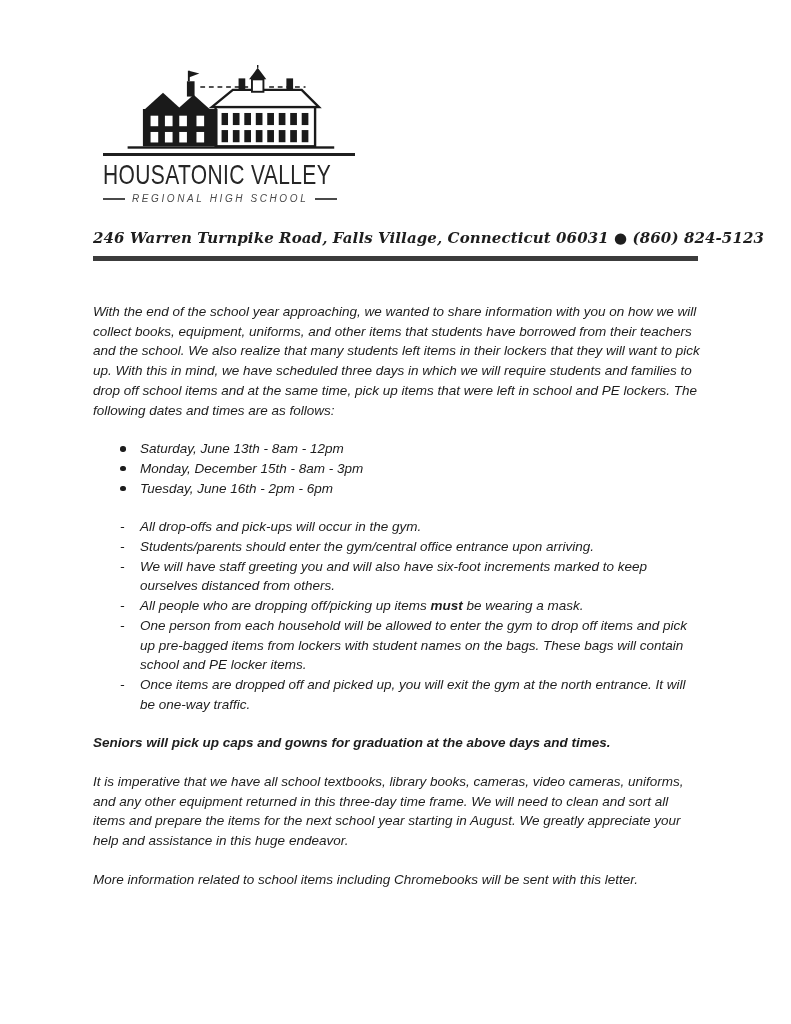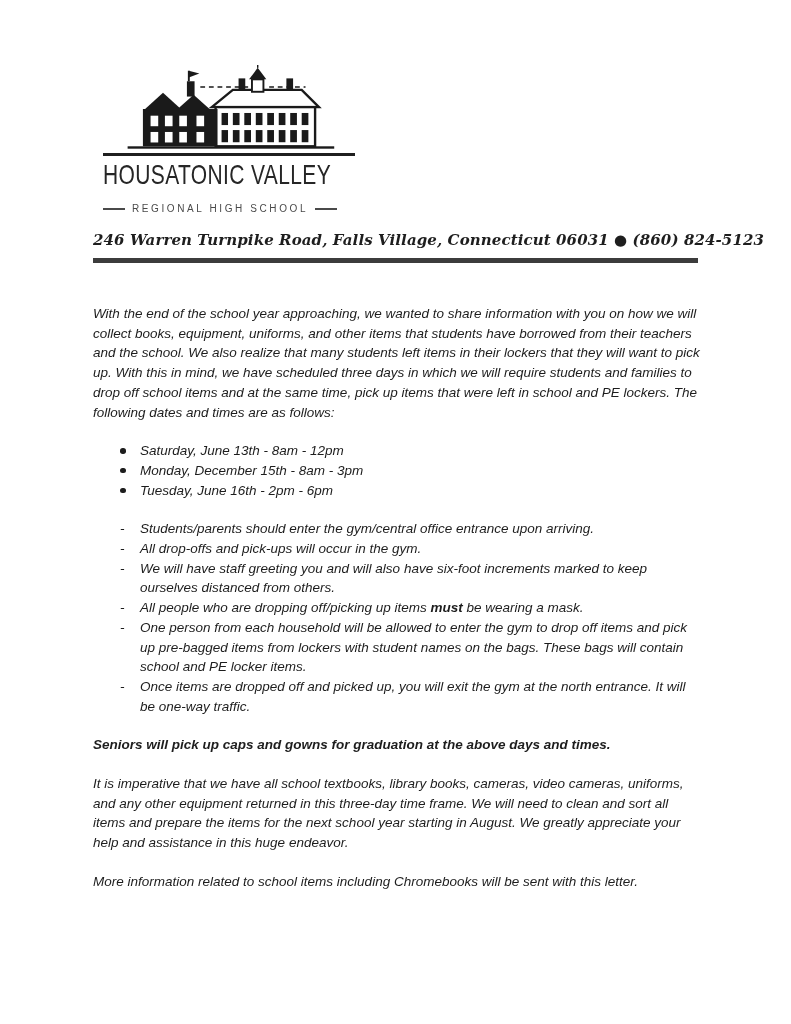--- a/index.html
+++ b/index.html
@@ -26,32 +26,33 @@
     letter-spacing: 0.5px;
     color: #262626;
     white-space: nowrap;
     transform: scaleX(0.75);
     transform-origin: left center;
   }
   .logo-subtitle {
     display: flex;
     align-items: center;
     gap: 7px;
-    margin-top: 12px;
+    margin-top: 2px;
     color: #4a4a4a;
+    font-style: italic;
   }
   .logo-subtitle .sub-text {
     font-size: 10px;
     letter-spacing: 2.6px;
     font-weight: 500;
     white-space: nowrap;
   }
   .sub-dash { width: 22px; height: 2px; background: #4a4a4a; flex: 0 0 auto; }
   .address {
-    margin-top: 17px;
+    margin-top: 25px;
     font-family: "DejaVu Serif", "Liberation Serif", serif;
     font-style: italic;
     font-weight: 700;
     font-size: 15px;
     letter-spacing: 0.1px;
     color: #1e1e1e;
   }
   .header-rule { width: 605px; height: 5px; background: #3c3c3c; margin-top: 9px; }
   
   .body {
@@ -146,22 +147,22 @@
     <p>With the end of the school year approaching, we wanted to share information with you on how we will collect books, equipment, uniforms, and other items that students have borrowed from their teachers and the school. We also realize that many students left items in their lockers that they will want to pick up. With this in mind, we have scheduled three days in which we will require students and families to drop off school items and at the same time, pick up items that were left in school and PE lockers. The following dates and times are as follows:</p>
 
     <ul class="dates">
       <li>Saturday, June 13th - 8am - 12pm</li>
       <li>Monday, December 15th - 8am - 3pm</li>
       <li>Tuesday, June 16th - 2pm - 6pm</li>
     </ul>
 
 
     <ul class="dashes">
+      <li>All drop-offs and pick-ups will occur in the gym.</li>
       <li>Students/parents should enter the gym/central office entrance upon arriving.</li>
-      <li>All drop-offs and pick-ups will occur in the gym.</li>
       <li>We will have staff greeting you and will also have six-foot increments marked to keep ourselves distanced from others.</li>
       <li><span>All people who are dropping off/picking up items </span><strong>must</strong><span> be wearing a mask.</span></li>
       <li>One person from each household will be allowed to enter the gym to drop off items and pick up pre-bagged items from lockers with student names on the bags. These bags will contain school and PE locker items.</li>
       <li>Once items are dropped off and picked up, you will exit the gym at the north entrance. It will be one-way traffic.</li>
     </ul>
 
     <p class="seniors"><strong>Seniors will pick up caps and gowns for graduation at the above days and times</strong><span>.</span></p>
 
     <p>It is imperative that we have all school textbooks, library books, cameras, video cameras, uniforms, and any other equipment returned in this three-day time frame. We will need to clean and sort all items and prepare the items for the next school year starting in August. We greatly appreciate your help and assistance in this huge endeavor.</p>
 

